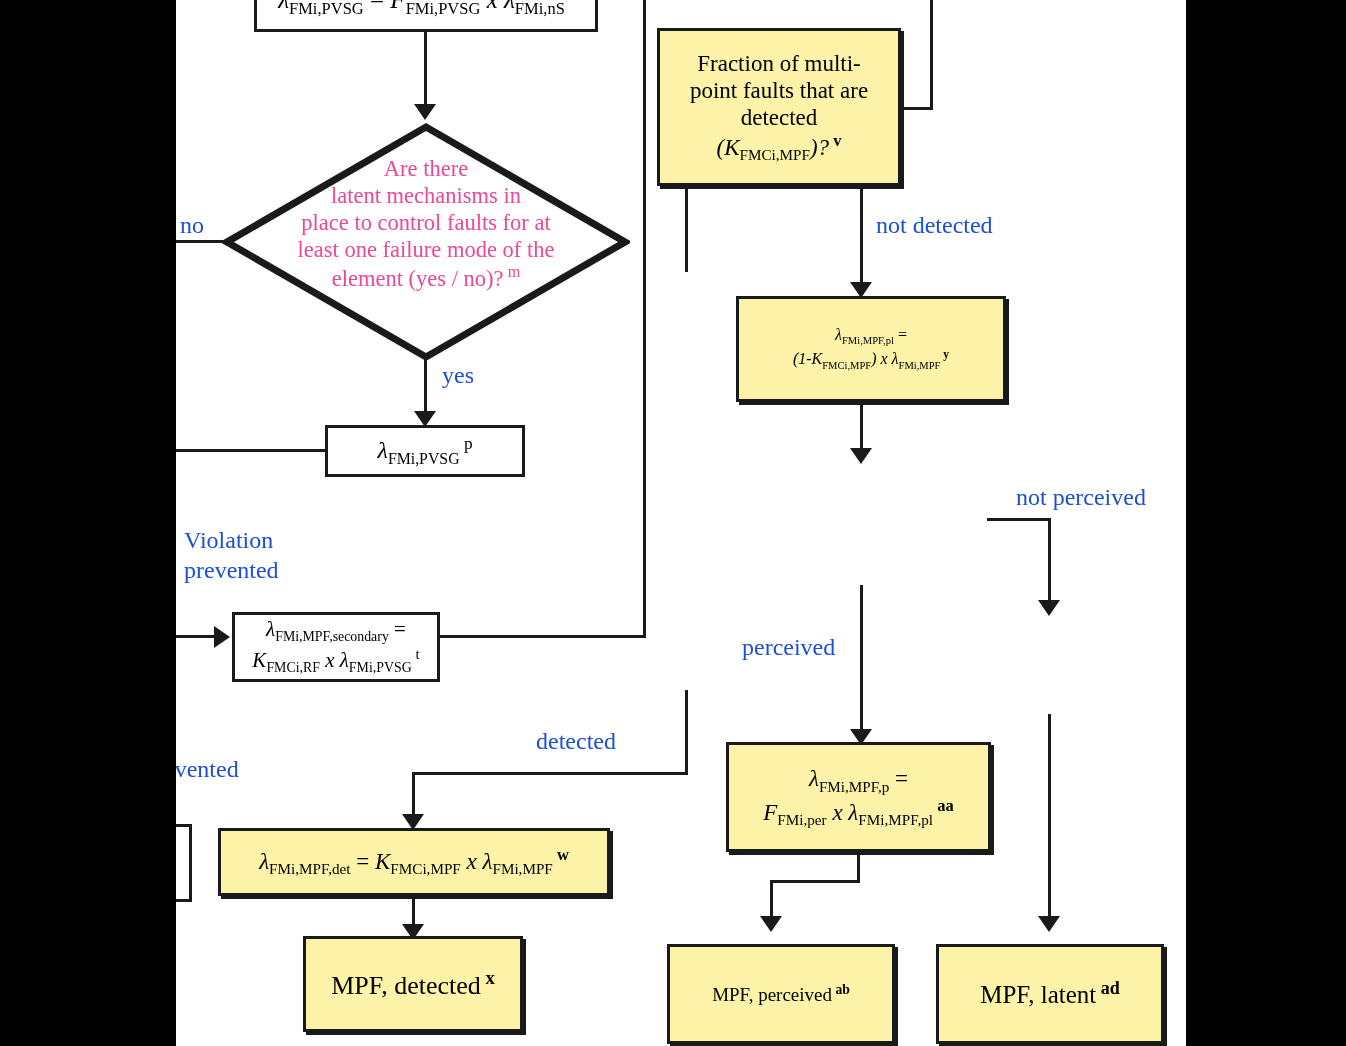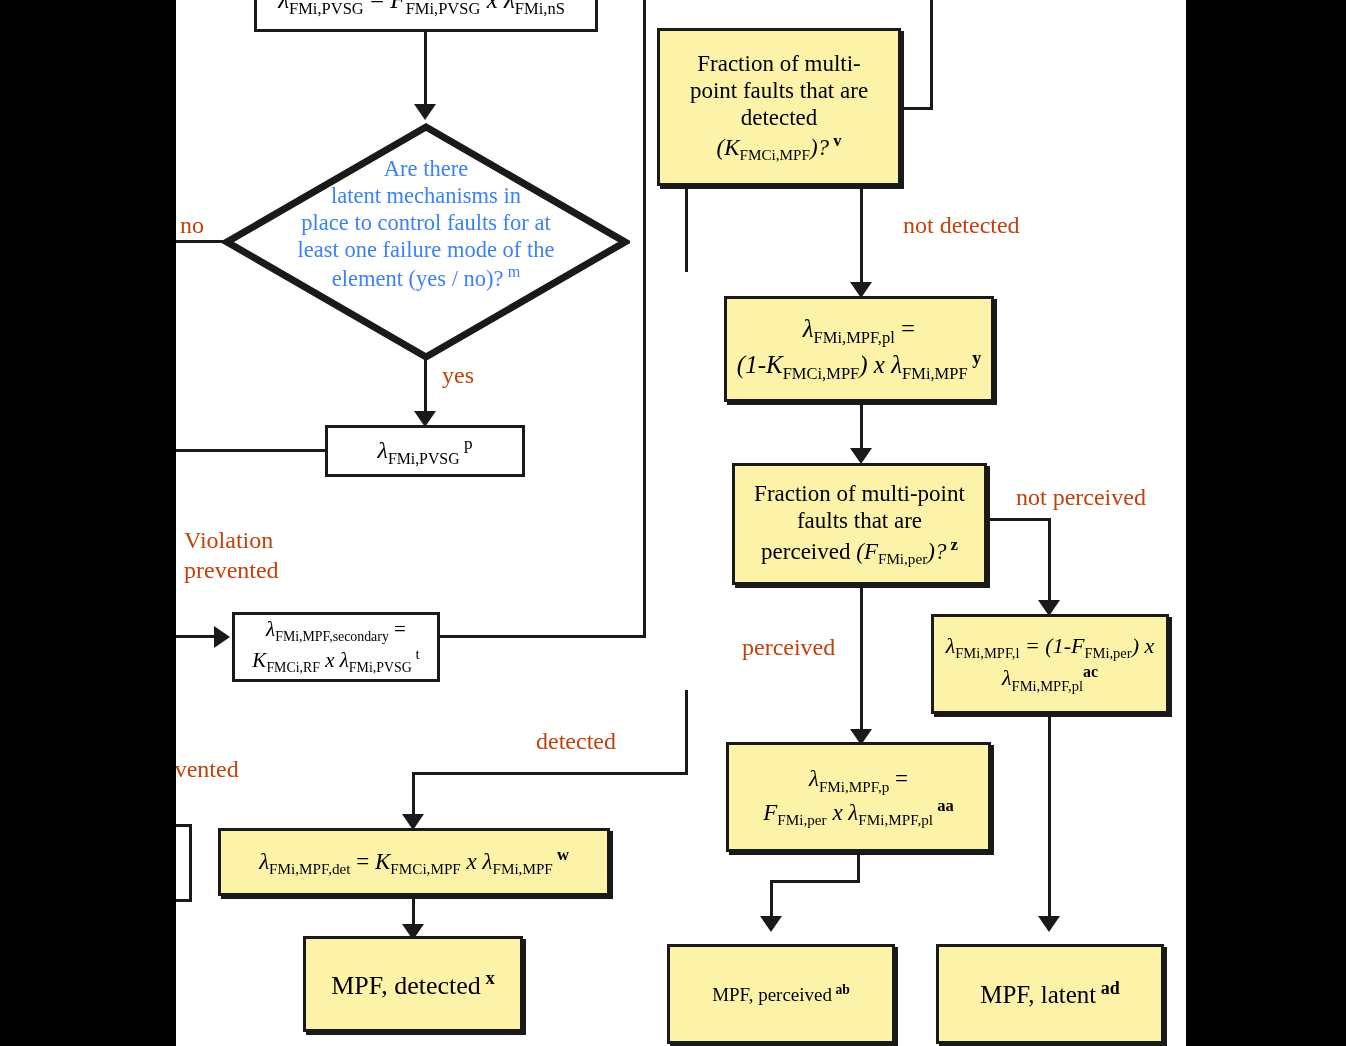--- a/index.html
+++ b/index.html
@@ -5,25 +5,25 @@
   html,body{margin:0;padding:0;background:#000;}
   #root{position:relative;width:1346px;height:1046px;background:#000;overflow:hidden;
         font-family:"Liberation Serif", serif;}
   #canvas{position:absolute;left:176px;top:0;width:1010px;height:1046px;background:#fff;overflow:hidden;}
   .box{position:absolute;box-sizing:border-box;border:3px solid #1a1a1a;
        display:flex;align-items:center;justify-content:center;text-align:center;
        background:#FCF2A8;box-shadow:3px 3px 0 #1a1a1a;padding:2px 6px;line-height:1.18;}
   .box.white{background:#ffffff;box-shadow:none;border-width:3px;}
   .box.shadow-none{box-shadow:none;}
   .box .inner{width:100%;}
-  .lbl{position:absolute;white-space:nowrap;color:#c2410c;}
+  .lbl{position:absolute;white-space:nowrap;color:#1d4ed8;}
   .ln{position:absolute;background:#1a1a1a;}
   .diamond{position:absolute;}
   .diamond svg{display:block;}
-  .dtext{position:absolute;text-align:center;color:#3b82f6;line-height:1.2;}
+  .dtext{position:absolute;text-align:center;color:#ec4899;line-height:1.2;}
   .arrow{position:absolute;width:0;height:0;}
   .ar-down{border-left:11px solid transparent;border-right:11px solid transparent;border-top:16px solid #1a1a1a;}
   .ar-right{border-top:11px solid transparent;border-bottom:11px solid transparent;border-left:16px solid #1a1a1a;}
   .ar-left{border-top:11px solid transparent;border-bottom:11px solid transparent;border-right:16px solid #1a1a1a;}
   sub{font-size:.66em;}
   .supb{font-size:.72em;font-weight:bold;font-style:normal;vertical-align:super;}
   .supn{font-size:.72em;font-style:normal;vertical-align:super;}
 </style>
 </head>
 <body>
@@ -120,55 +120,42 @@
         <span>point faults that are</span><br>
         <span>detected</span><br>
         <i>(K</i><sub>FMCi,MPF</sub><i>)?</i><span class="supb">&nbsp;v</span>
       </span>
     </div>
 
     <div class="ln" style="left:509px;top:186px;width:3px;height:86px;"></div>
 
     <div class="ln" style="left:684px;top:186px;width:3px;height:104px;"></div>
     <div class="arrow ar-down" style="left:674px;top:282px;"></div>
-    <div class="lbl" style="left:700px;top:212px;font-size:24px;margin-left:27px;">not detected</div>
+    <div class="lbl" style="left:700px;top:212px;font-size:24px;">not detected</div>
 
-    <div class="box" style="left:548px;top:296px;width:270px;height:106px;font-size:25px;">
+    <div class="box" style="left:560px;top:296px;width:270px;height:106px;font-size:16px;">
       <span class="inner">
         <i>λ</i><sub>FMi,MPF,pl</sub> =<br>
         <i>(1-K</i><sub>FMCi,MPF</sub><i>) x λ</i><sub>FMi,MPF</sub><span class="supb">&nbsp;y</span>
       </span>
     </div>
 
     <div class="ln" style="left:684px;top:402px;width:3px;height:52px;"></div>
     <div class="arrow ar-down" style="left:674px;top:448px;"></div>
 
-    <div class="box" style="left:556px;top:463px;width:255px;height:122px;font-size:23px;">
-      <span class="inner">
-        <span>Fraction of multi-point</span><br>
-        <span>faults that are</span><br>
-        perceived <i>(F</i><sub>FMi,per</sub><i>)?</i><span class="supb">&nbsp;z</span>
-      </span>
-    </div>
 
     <div class="lbl" style="left:840px;top:484px;font-size:24px;">not perceived</div>
     <div class="ln" style="left:811px;top:518px;width:64px;height:3px;"></div>
     <div class="ln" style="left:872px;top:518px;width:3px;height:90px;"></div>
     <div class="arrow ar-down" style="left:862px;top:600px;"></div>
 
     <div class="lbl" style="left:566px;top:634px;font-size:24px;">perceived</div>
     <div class="ln" style="left:684px;top:585px;width:3px;height:152px;"></div>
     <div class="arrow ar-down" style="left:674px;top:729px;"></div>
 
-    <div class="box" style="left:755px;top:614px;width:238px;height:100px;font-size:22px;">
-      <span class="inner">
-        <i>λ</i><sub>FMi,MPF,l</sub> <i>= (1-F</i><sub>FMi,per</sub><i>) x</i><br>
-        <i>λ</i><sub>FMi,MPF,pl</sub><span class="supb">ac</span>
-      </span>
-    </div>
 
     <div class="ln" style="left:872px;top:714px;width:3px;height:210px;"></div>
     <div class="arrow ar-down" style="left:862px;top:916px;"></div>
 
     <div class="box" style="left:550px;top:742px;width:265px;height:110px;font-size:23px;">
       <span class="inner">
         <i>λ</i><sub>FMi,MPF,p</sub> =<br>
         <i>F</i><sub>FMi,per</sub> <i>x λ</i><sub>FMi,MPF,pl</sub><span class="supb">&nbsp;aa</span>
       </span>
     </div>

